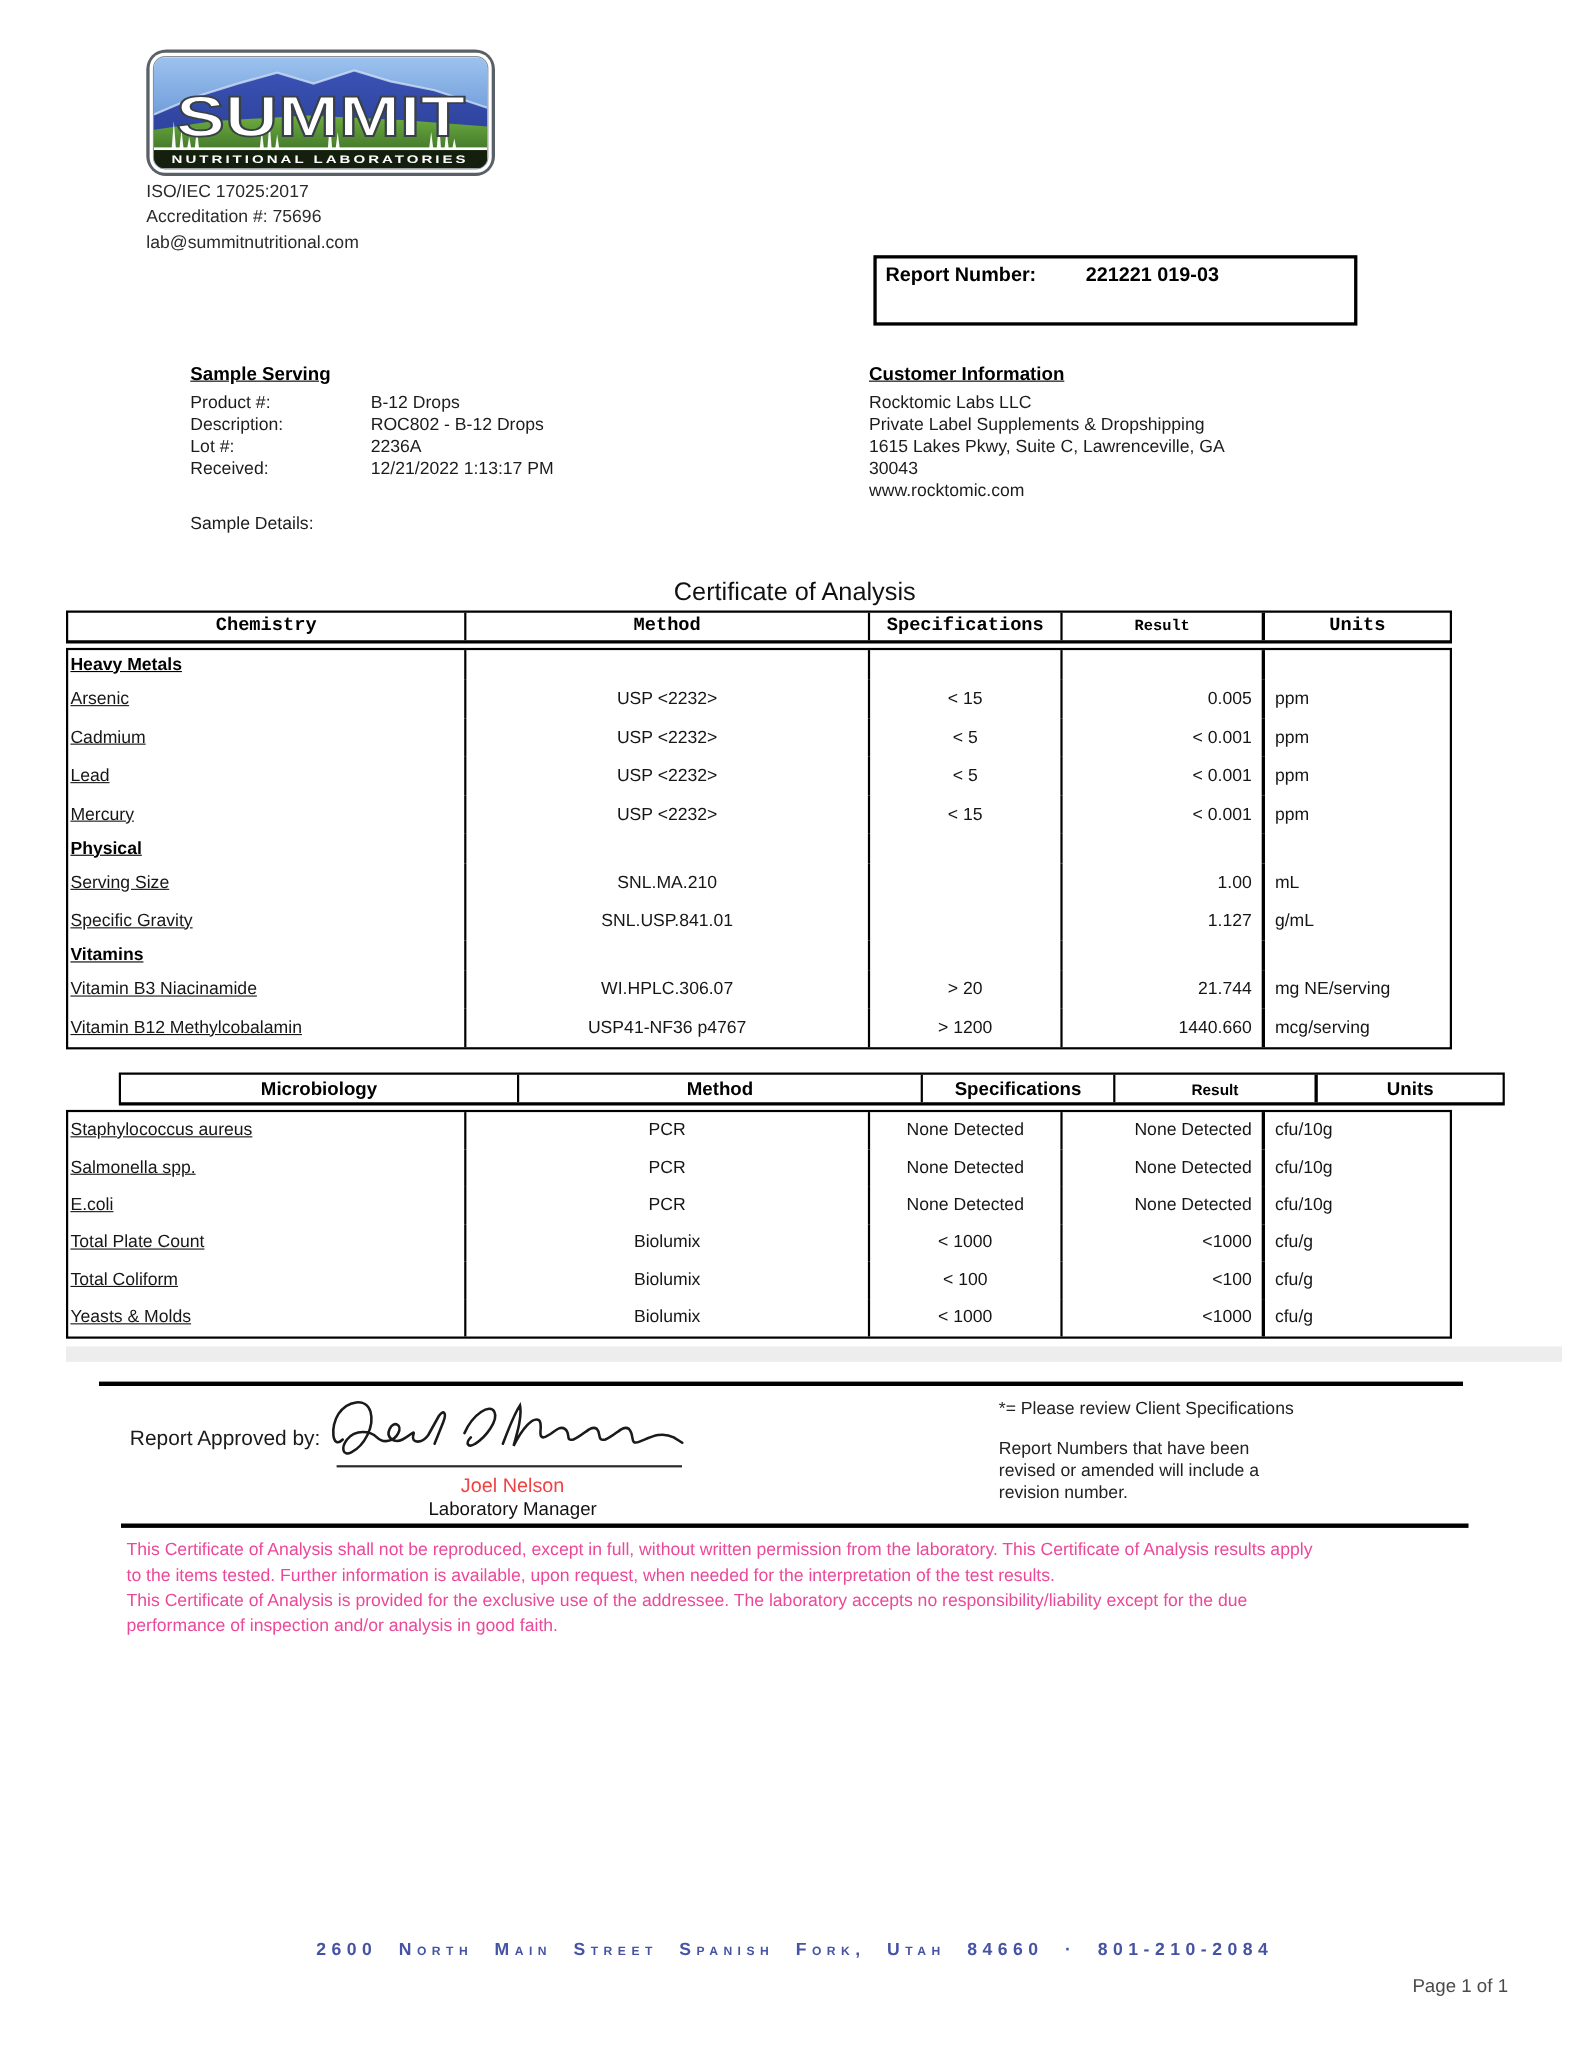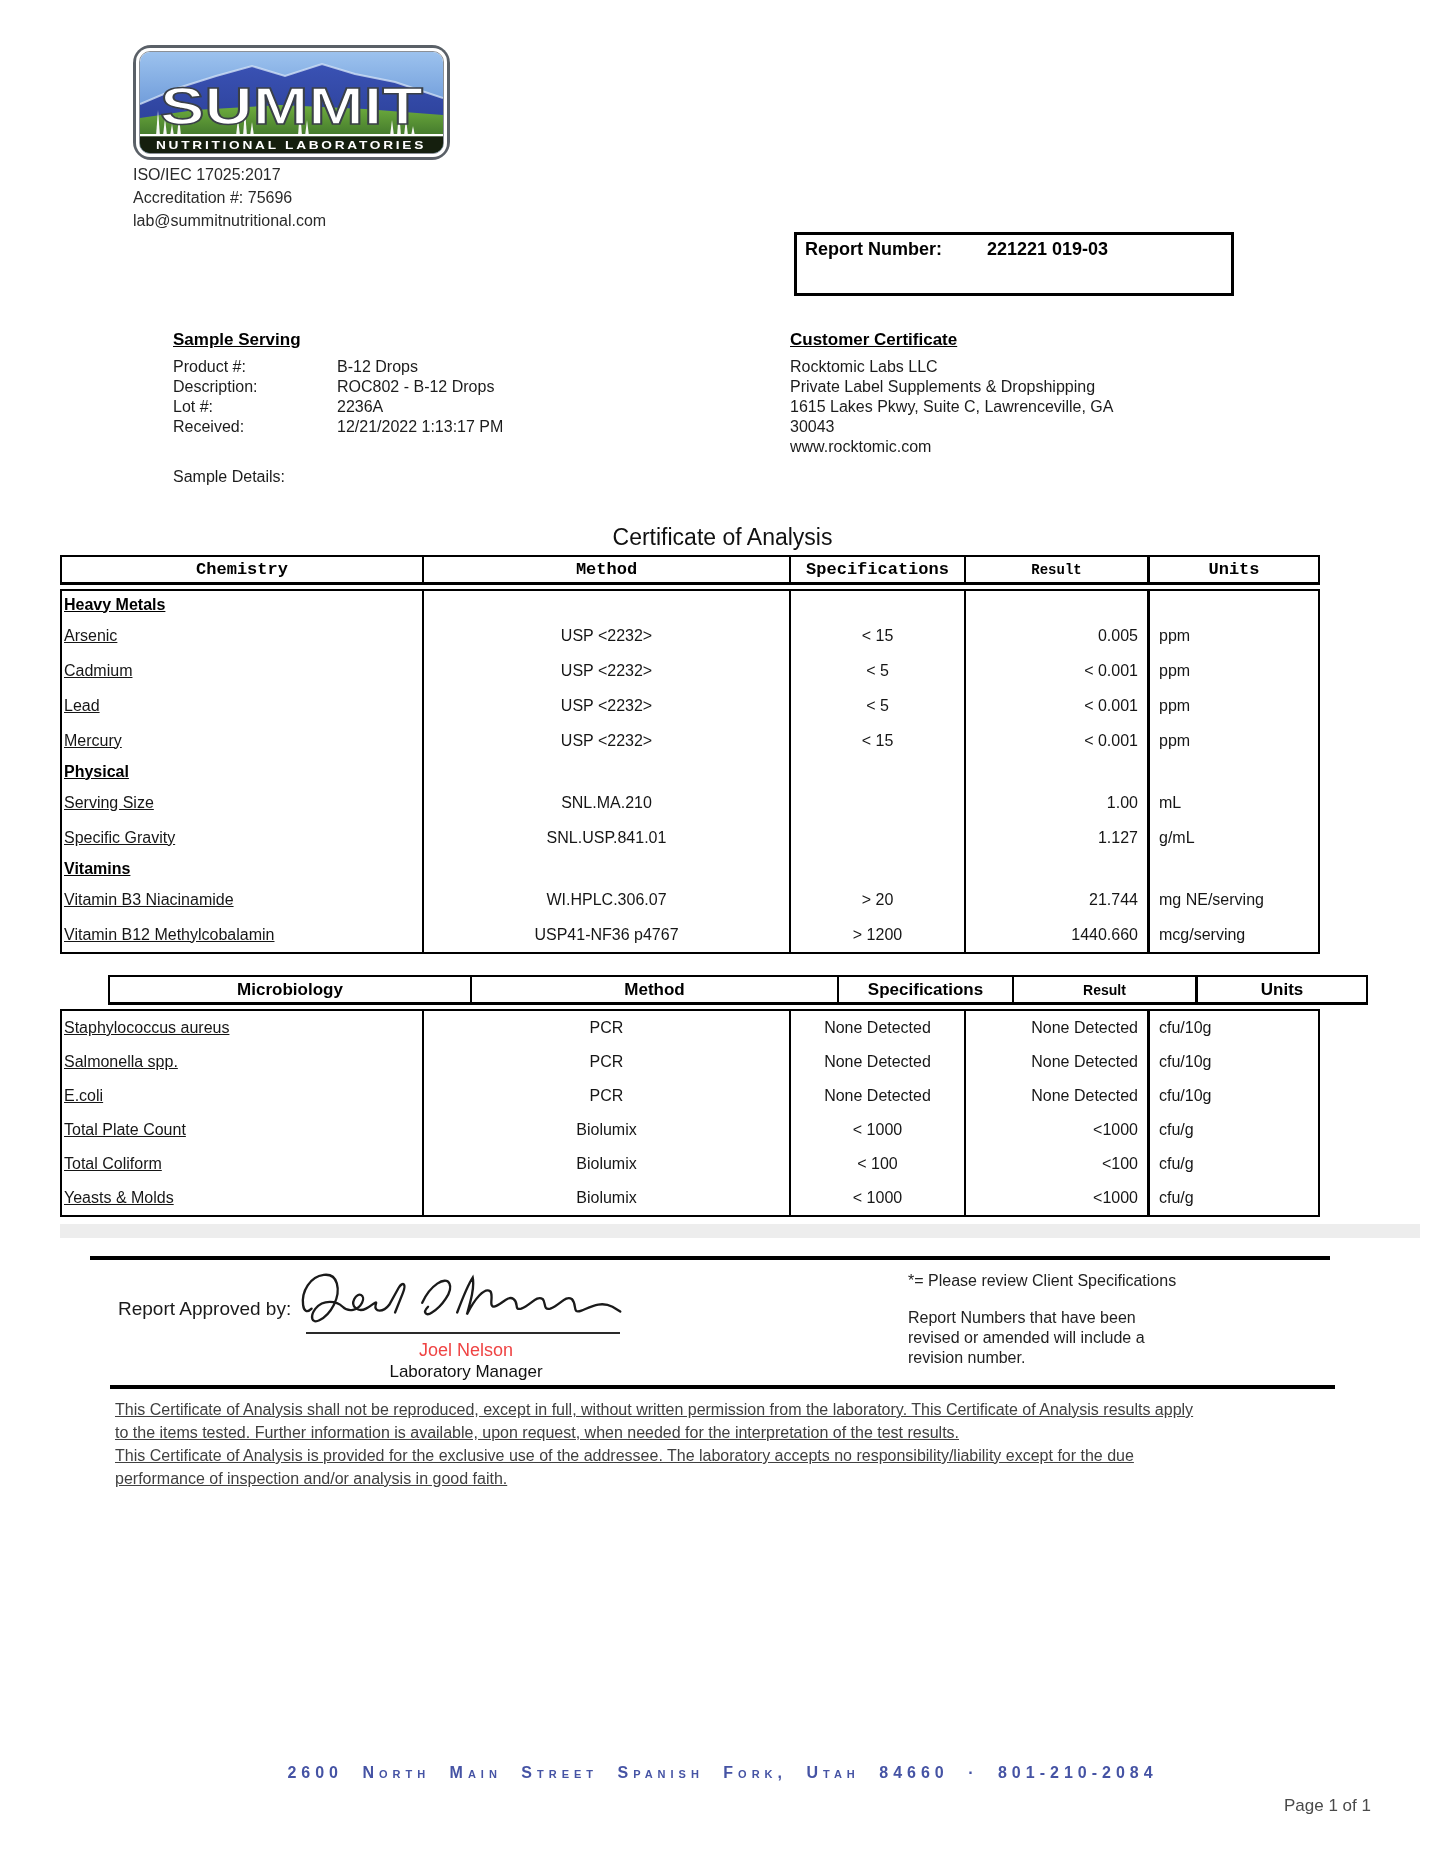--- a/index.html
+++ b/index.html
@@ -75,21 +75,21 @@
   .thin-sign-line { position:absolute; left:306px; top:1332px; width:314px; border-top:2px solid #2a2a2a; }
 
   .approve-label { position:absolute; left:118px; top:1298px; font-size:19px; color:#1a1a1a; }
   .sig-svg { position:absolute; left:298px; top:1258px; }
   .sig-name { position:absolute; left:336px; top:1340px; width:260px; text-align:center; font-size:18px; color:#ef4444; }
   .sig-title { position:absolute; left:336px; top:1362px; width:260px; text-align:center; font-size:17px; color:#111; }
 
   .note-star { position:absolute; left:908px; top:1272px; font-size:16px; color:#222; }
   .note-rev { position:absolute; left:908px; top:1308px; font-size:16px; line-height:20px; color:#222; }
 
-  .disclaimer { position:absolute; left:115px; top:1398px; width:1240px; font-size:16px; line-height:23px; color:#404040;text-decoration:underline; }
+  .disclaimer { position:absolute; left:115px; top:1398px; width:1240px; font-size:16px; line-height:23px; color:#ec4899; }
 
   .footer-address {
     position:absolute; left:0; top:1764px; width:1445px; text-align:center;
     font-size:16px; font-weight:700; letter-spacing:5px; word-spacing:10px;
     font-variant:small-caps; color:#4553a4;
   }
   .page-num { position:absolute; left:1284px; top:1796px; font-size:17px; color:#4a4a4a; }
 </style>
 </head>
 <body>
@@ -167,21 +167,21 @@
         <div class="kv-label">Lot #:</div>
         <div>2236A</div>
       </div>
       <div class="kv-row" style="left: 173px; top: 418px;">
         <div class="kv-label">Received:</div>
         <div>12/21/2022 1:13:17 PM</div>
       </div>
     </div>
   <div class="info-line" style="left:173px; top:468px;">Sample Details:</div>
 
-  <div class="blk-heading" style="left:790px; top:330px;">Customer Certificate</div>
+  <div class="blk-heading" style="left:790px; top:330px;">Customer Information</div>
   <div id="customer-lines">
       <div class="info-line" style="left: 790px; top: 358px;">Rocktomic Labs LLC</div>
       <div class="info-line" style="left: 790px; top: 378px;">Private Label Supplements &amp; Dropshipping</div>
       <div class="info-line" style="left: 790px; top: 398px;">1615 Lakes Pkwy, Suite C, Lawrenceville, GA</div>
       <div class="info-line" style="left: 790px; top: 418px;">30043</div>
       <div class="info-line" style="left: 790px; top: 438px;">www.rocktomic.com</div>
     </div>
 
   <div class="coa-title">Certificate of Analysis</div>
 

